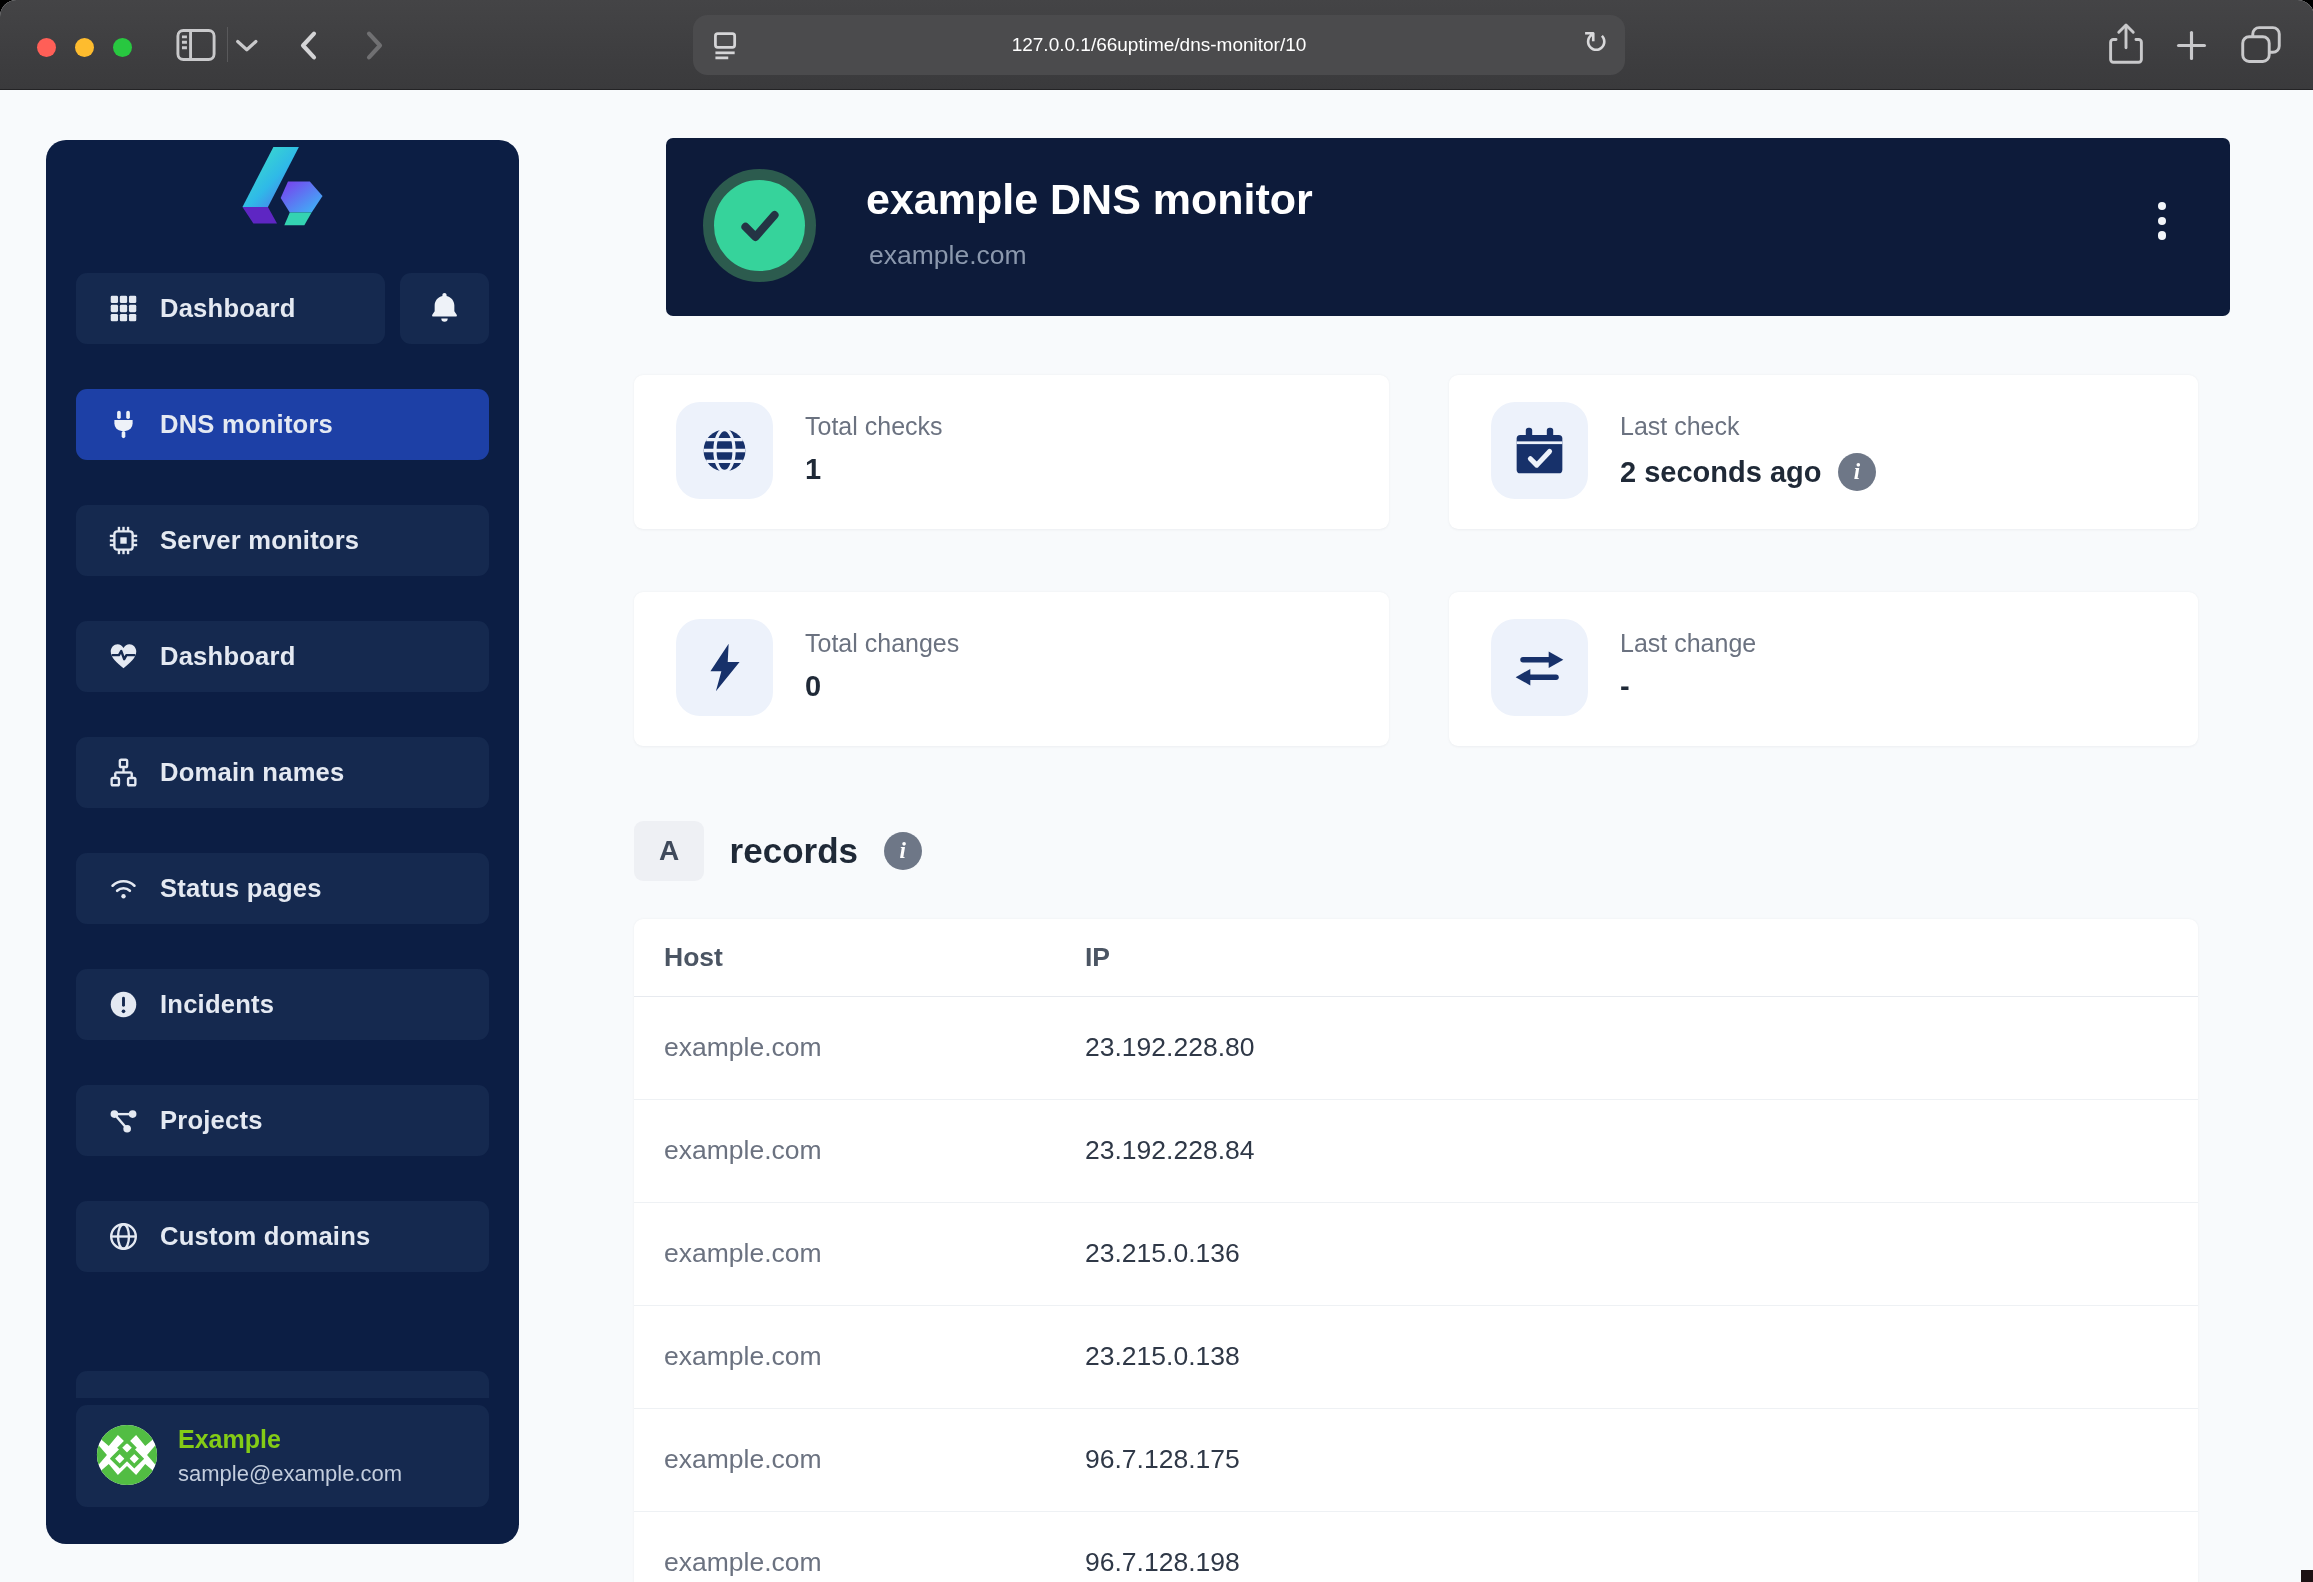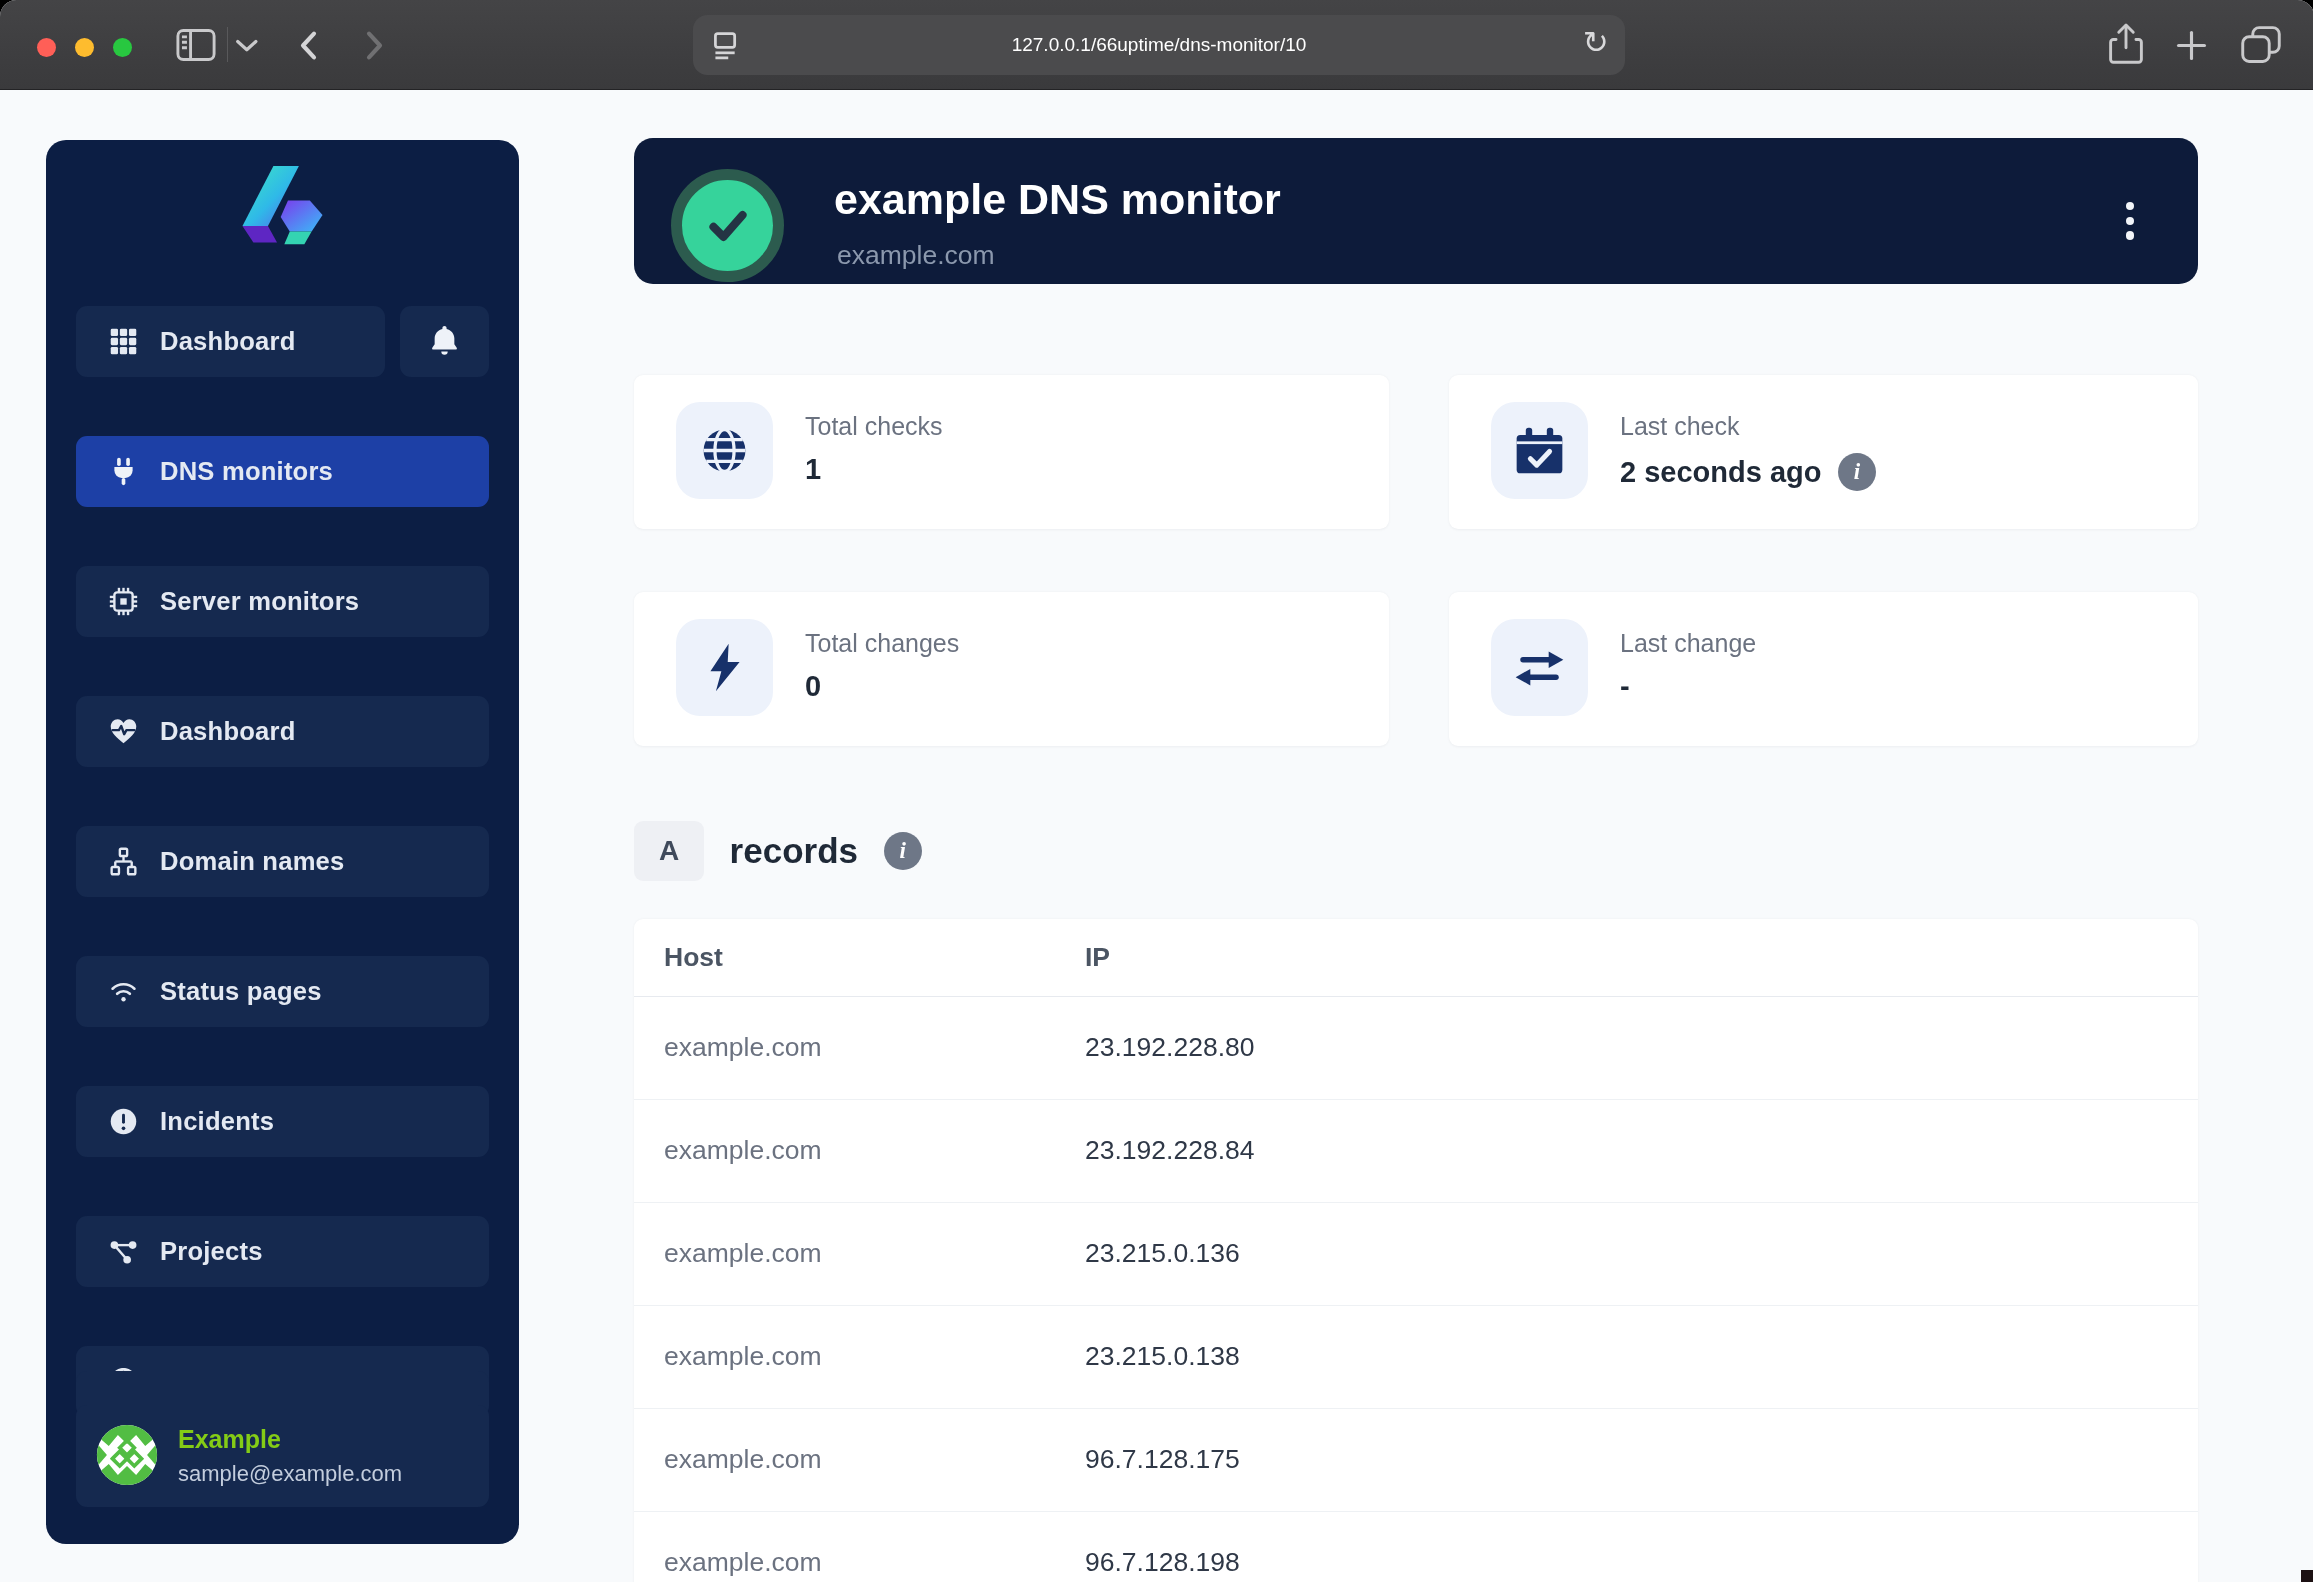--- a/index.html
+++ b/index.html
@@ -25,42 +25,42 @@
               align-items:center; justify-content:center; font-size:19px; color:#ffffff; }
   .url-site-icon { position:absolute; left:16.4px; top:14.6px; }
   .url-reload { position:absolute; right:16.4px; top:12px; font-size:31px; color:#d9d9db; line-height:1; }
 
   
   .content { position:absolute; left:0; top:90px; right:0; bottom:0; background:#f8fafc; }
 
   
   .sidebar { position:absolute; left:46px; top:50px; width:473px; height:1404px;
              background:#0c1e44; border-radius:20px; overflow:hidden; }
-  .side-inner { display:flex; flex-direction:column; gap:59px; padding:6.4px 30px 0;margin-top:19px; }
+  .side-inner { display:flex; flex-direction:column; gap:45px; padding:6.4px 30px 0; }
   .logo-wrap { height:82px; display:flex; align-items:center; justify-content:center; }
   .dash-row { display:flex; gap:15.5px; }
   .nav-item { height:71px; background:#15294f; border-radius:11px; display:flex;
               align-items:center; padding-left:31px; gap:20px; cursor:pointer; }
   .nav-item.active { background:#1d40a6; }
   .dash-row .nav-item { flex:1; }
   .bell-btn { width:89px; height:71px; background:#15294f; border-radius:11px;
               display:flex; align-items:center; justify-content:center; cursor:pointer; }
   .nav-icon { width:33px; display:flex; align-items:center; justify-content:center; }
   .nav-label { font-size:25.6px; font-weight:600; color:#e4e9f2; letter-spacing:0.2px; }
   .partial-row { position:absolute; left:30px; right:30px; top:1231px; height:27.4px;
                  background:#15294f; border-radius:11px 11px 0 0; }
   .user-card { position:absolute; left:30px; right:30px; top:1265px; height:102px;
                background:#15294f; border-radius:11px; display:flex; align-items:center;
                padding-left:20px; gap:20px; cursor:pointer; }
   .u-name { font-size:25px; font-weight:700; color:#84cc16; }
   .u-email { font-size:22px; color:#c3cddd; margin-top:6.4px; }
 
   
-  .hero { position:absolute; left:634px; top:48px; width:1564px; height:146px;
-          background:#0d1b3a; border-radius:19px; }
+  .hero { position:absolute; left:666px; top:48px; width:1564px; height:178px;
+          background:#0d1b3a; border-radius:7px; }
   .status-wrap { position:absolute; left:37px; top:31px; width:113px; height:113px;
                  border-radius:50%; background:#36d39b; border:11px solid #2c5b4e;
                  display:flex; align-items:center; justify-content:center; }
   .hero-title { position:absolute; left:200px; top:37px; font-size:43px; font-weight:700; color:#ffffff; }
   .hero-sub { position:absolute; left:203px; top:102px; font-size:26.5px; color:#8b98ad; }
   .kebab { position:absolute; right:57px; top:57px; display:flex; flex-direction:column;
            gap:6.4px; align-items:center; padding:7.3px; cursor:pointer; }
   .kebab .dot { width:8.2px; height:8.2px; border-radius:50%; background:#f2f5f9; }
 
   

